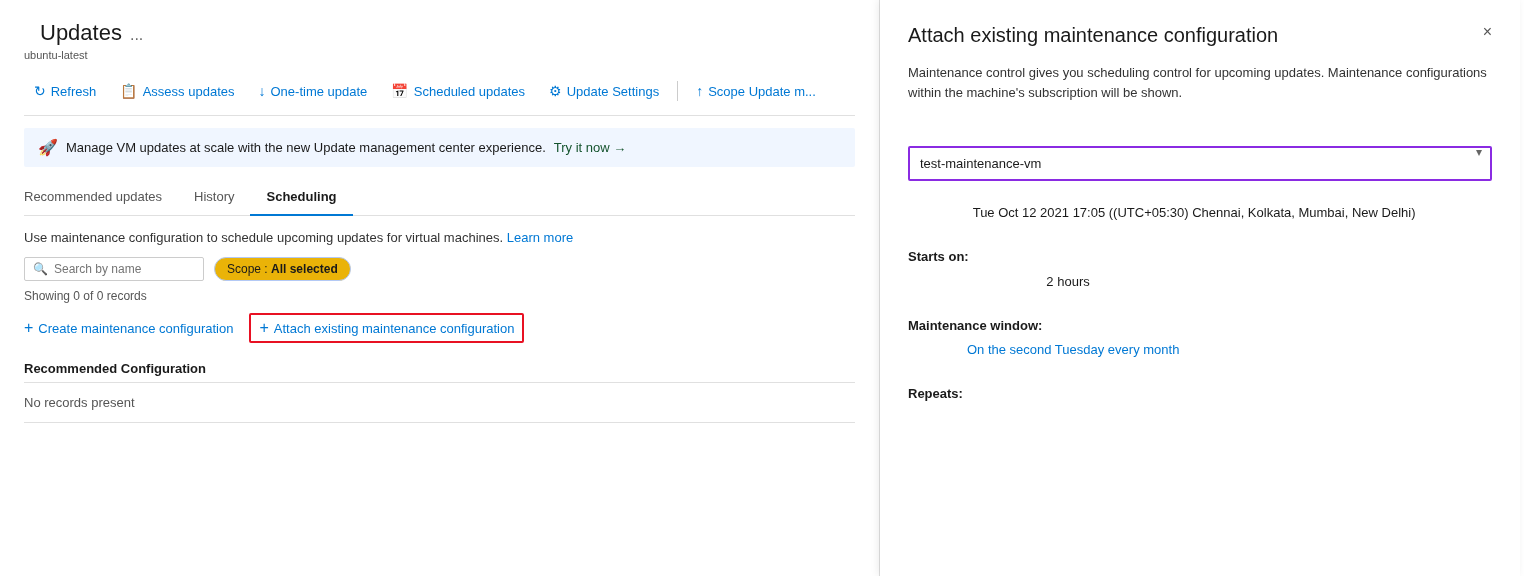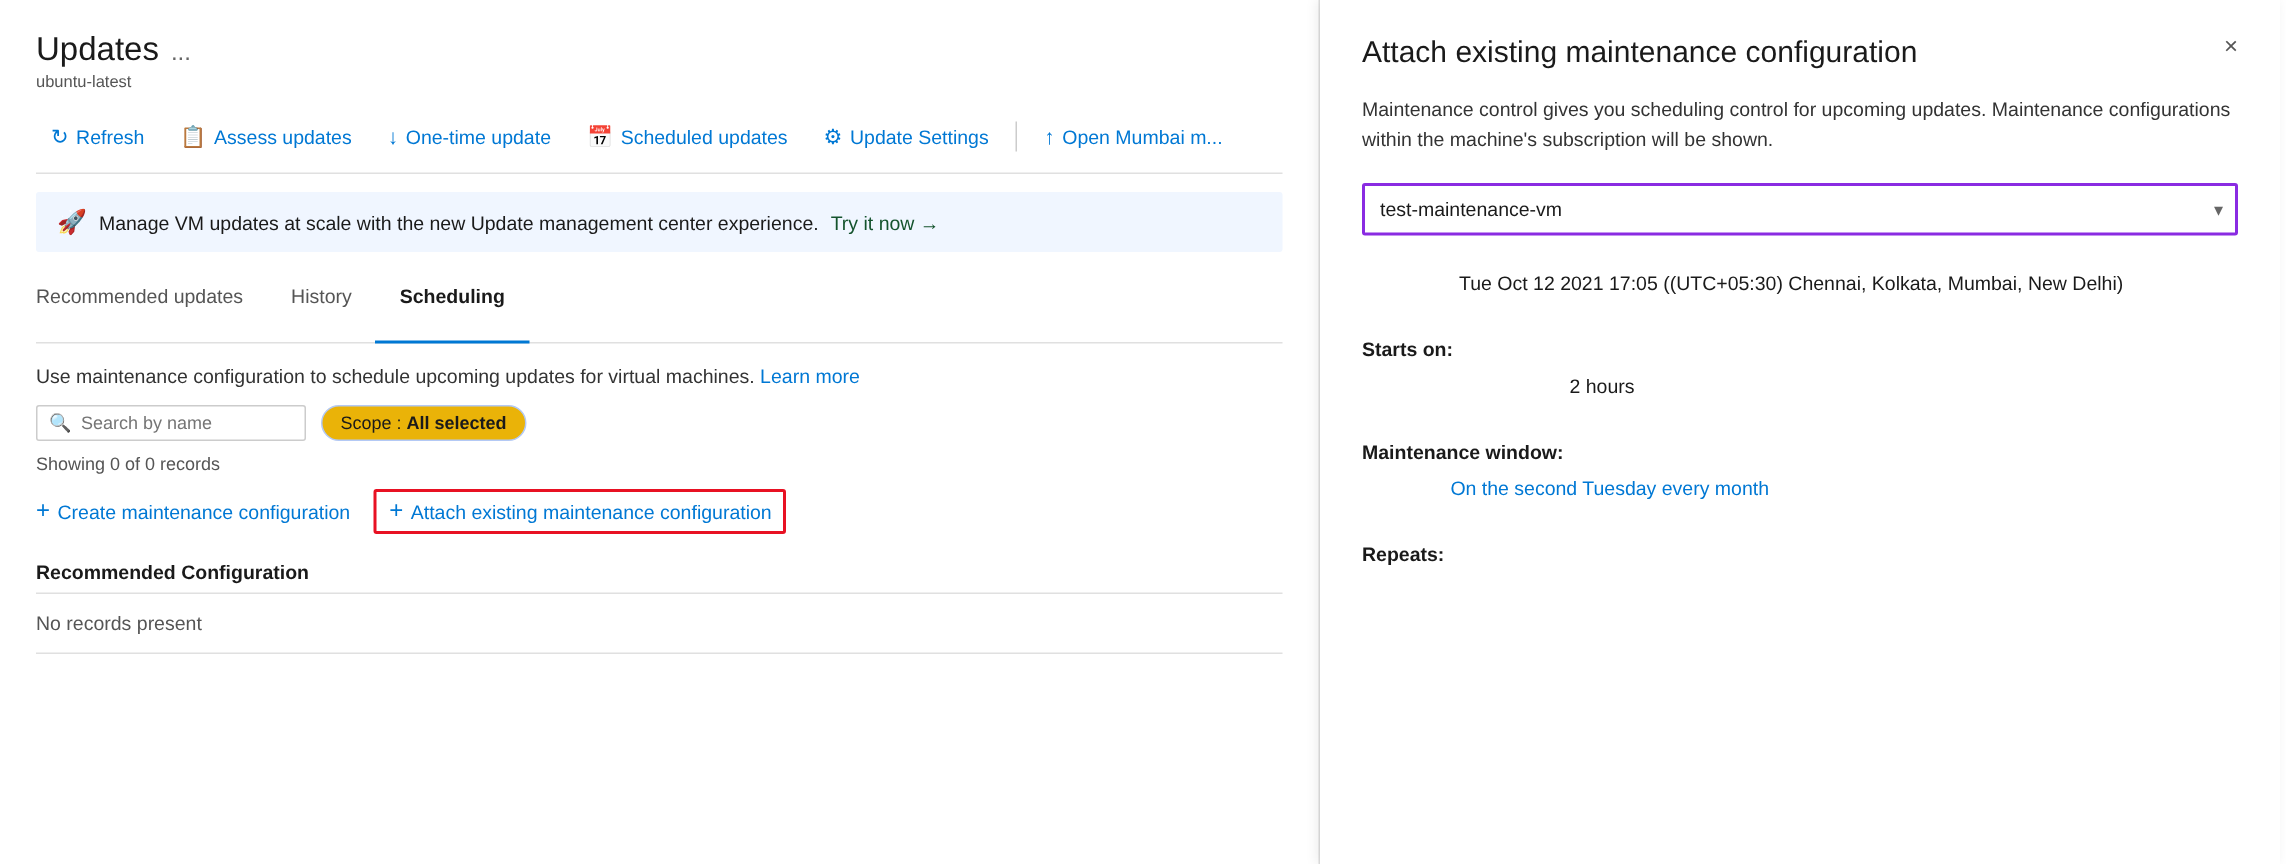--- a/index.html
+++ b/index.html
@@ -14,20 +14,21 @@
       max-width: 880px;
     }
 
     .page-title {
       font-size: 22px;
       font-weight: 300;
       color: #1a1a1a;
       display: flex;
       align-items: center;
       gap: 8px;
+      margin-left: 16px;
     }
 
     .page-title-ellipsis {
       font-size: 16px;
       color: #666;
       cursor: pointer;
     }
 
     .page-subtitle {
       font-size: 11px;
@@ -95,21 +96,21 @@
     }
 
     .tabs {
       display: flex;
       gap: 0;
       margin-top: 14px;
       border-bottom: 1px solid #e0e0e0;
     }
 
     .tab {
-      padding: 8px 16px 22px;
+      padding: 8px 16px 10px;
       cursor: pointer;
       font-size: 13px;
       color: #555;
       border-bottom: 2px solid transparent;
       margin-bottom: -1px;
     }
 
     .tab:first-child { padding-left: 0; }
 
     .tab.active {
@@ -274,20 +275,21 @@
       width: 100%;
       padding: 8px 32px 8px 10px;
       border: 2px solid #8a2be2;
       border-radius: 2px;
       font-size: 13px;
       color: #1a1a1a;
       background: #fff;
       appearance: none;
       cursor: pointer;
       background-image: none;
+      margin-top: 24px;
     }
 
     .dropdown-wrapper {
       position: relative;
     }
 
     .dropdown-chevron {
       position: absolute;
       right: 10px;
       top: 50%;
@@ -341,21 +343,21 @@
       <span class="toolbar-icon">📅</span>
       <span>Scheduled updates</span>
     </button>
     <button class="toolbar-btn">
       <span class="toolbar-icon">⚙</span>
       <span>Update Settings</span>
     </button>
     <div class="toolbar-separator"></div>
     <button class="toolbar-btn">
       <span class="toolbar-icon">↑</span>
-      <span>Open Mumbai m...</span>
+      <span>Scope Update m...</span>
     </button>
   </div>
 
   <div class="banner">
     <span class="banner-icon">🚀</span>
     <span>Manage VM updates at scale with the new Update management center experience.</span>
     <a class="banner-link">Try it now →</a>
   </div>
 
   <div class="tabs">

